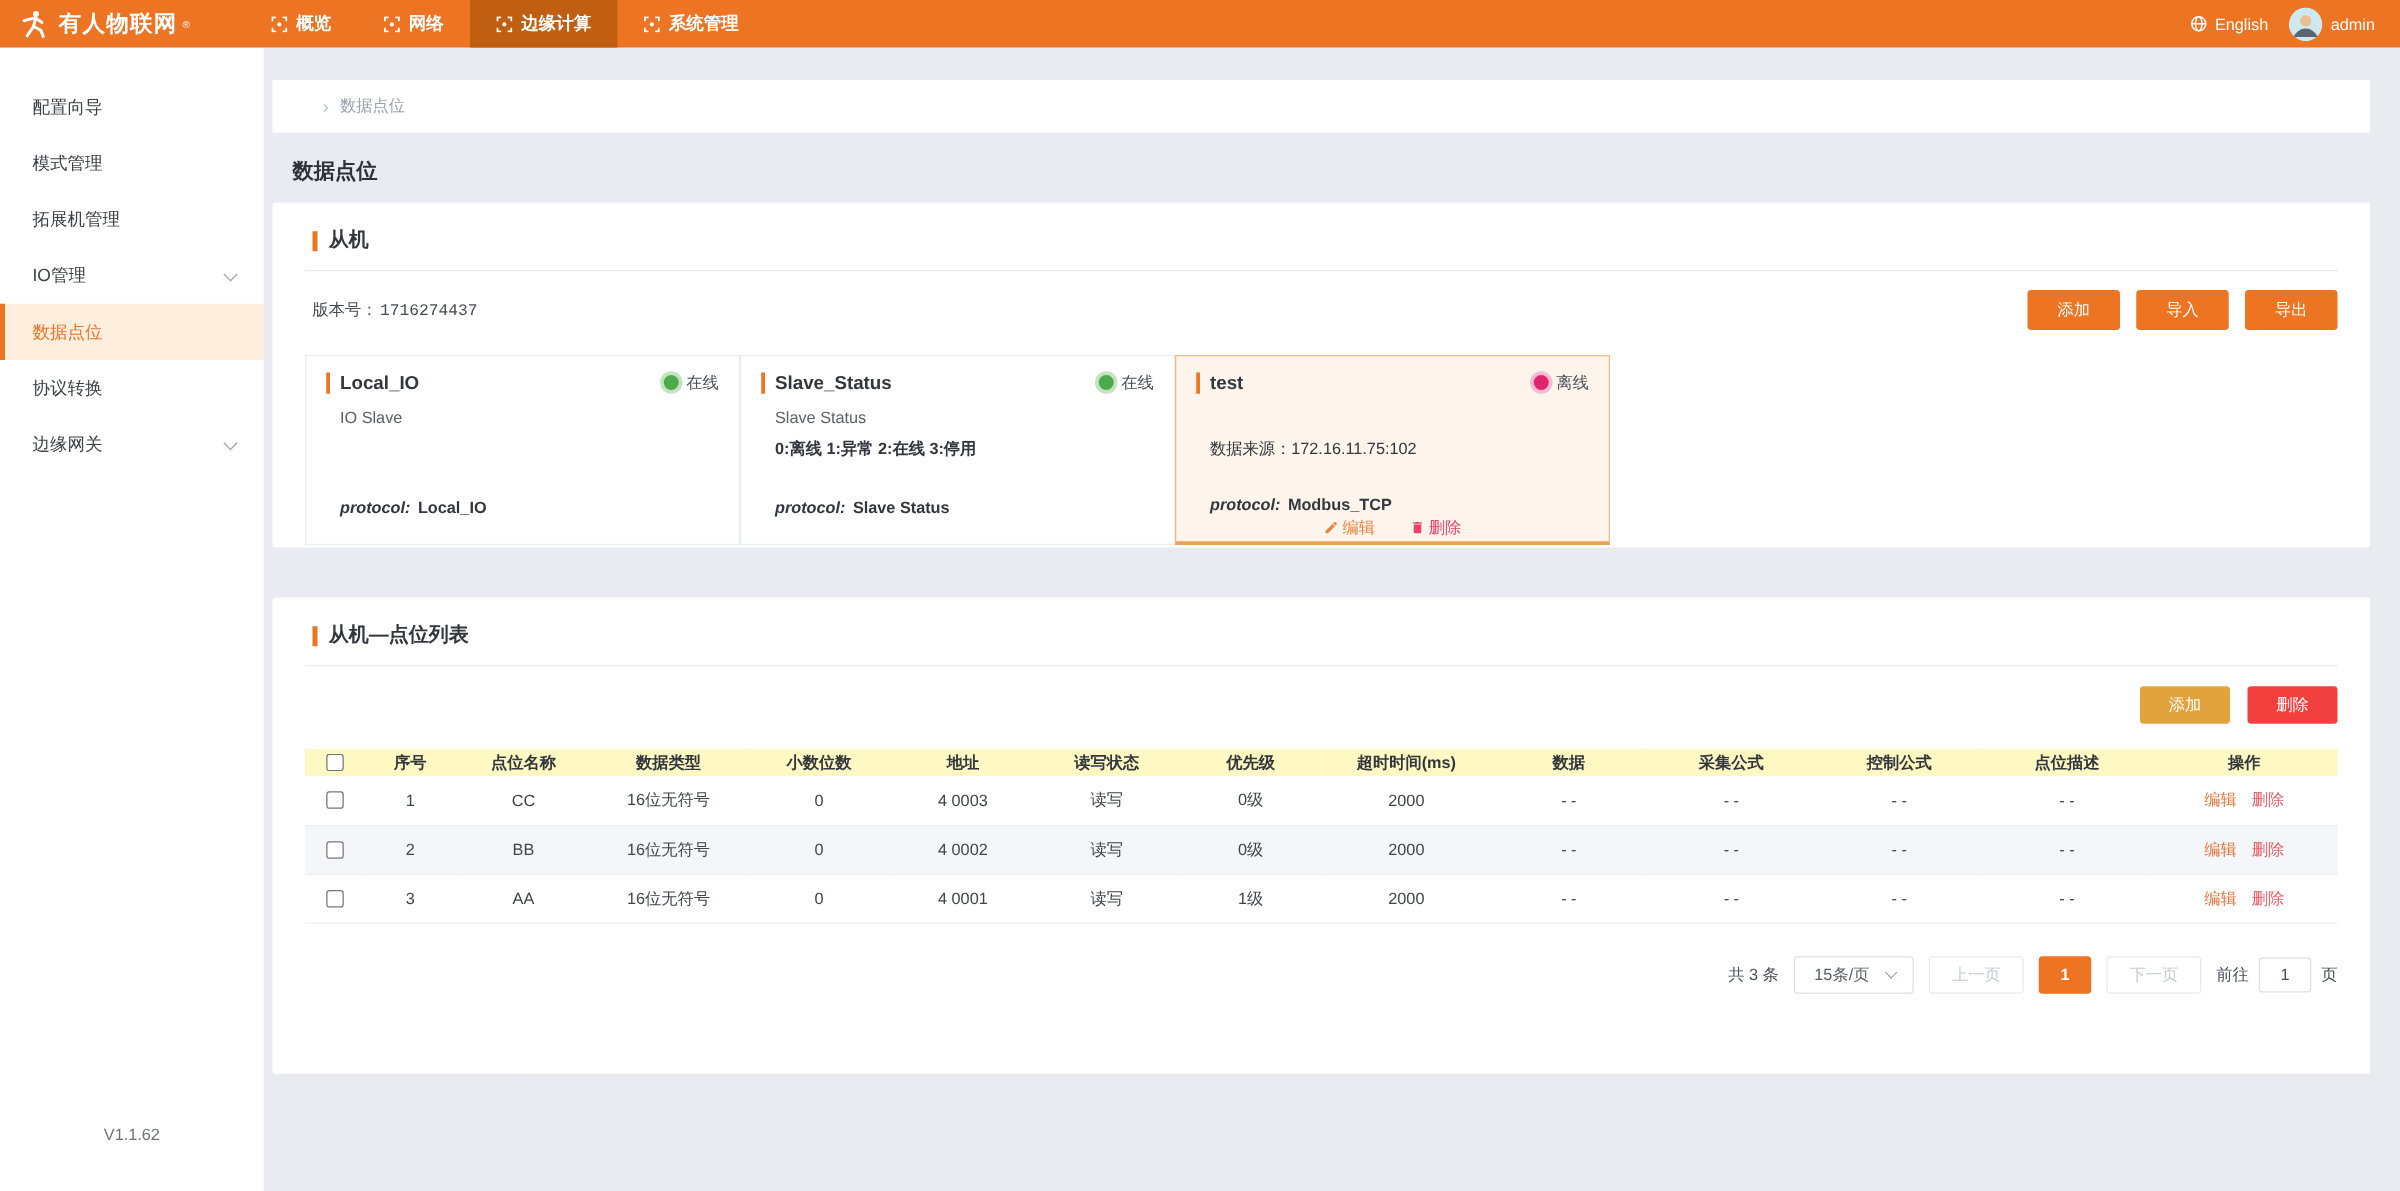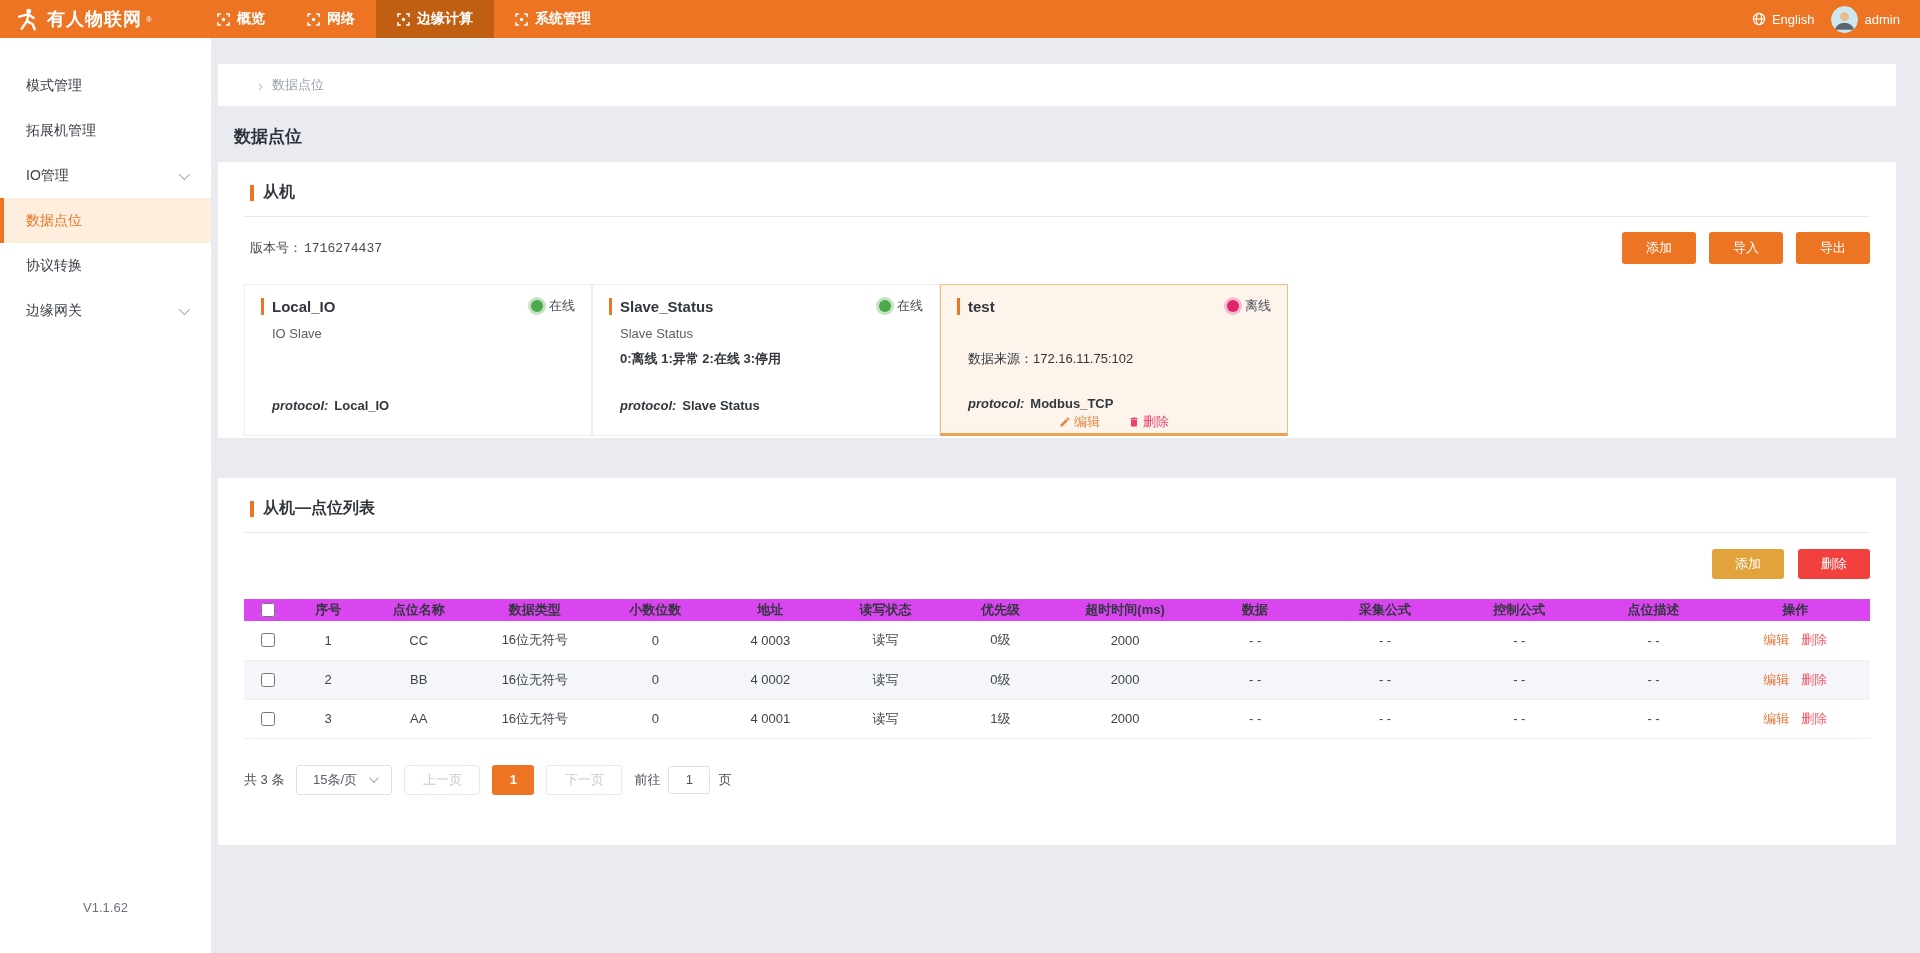--- a/index.html
+++ b/index.html
@@ -34,21 +34,21 @@
   .version { position:absolute; bottom:38px; width:100%; text-align:center; font-size:13px; color:#6b727c; }
   
   .main { position:absolute; left:218px; top:38px; right:24px; }
   .breadcrumb-bar { margin-top:26px; height:42px; background:#fff; display:flex; align-items:center;
                     padding-left:40px; font-size:13px; color:#99a1ab; gap:9px; }
   .bc-arrow { color:#b8bec6; font-size:15px; line-height:1; }
   .bc-item { cursor:pointer; }
   .page-title { margin:0; padding:19px 0 14px 16px; font-size:17px; font-weight:bold; color:#2d3139; }
   .panel { background:#fff; border-radius:2px; }
   .panel1 { padding:20px 26px 2px 26px; }
-  .panel2 { margin-top:40px; padding:20px 26px 50px 26px; }
+  .panel2 { margin-top:40px; padding:20px 26px 64px 26px; }
   .section-head { display:flex; align-items:center; gap:9px; padding-left:6px; }
   .orange-bar { width:4px; height:16px; background:#ec7423; }
   .section-title { font-size:16px; font-weight:bold; color:#32363d; }
   .divider { height:1px; background:#e8eaee; margin-top:13px; }
   
   .toolbar { display:flex; align-items:center; margin-top:15px;font-family:Liberation Mono, monospace; }
   .version-line { font-size:13px; color:#464c55; padding-left:6px; }
   .version-line .val { margin-left:2px; }
   .btn-group { margin-left:auto; display:flex; gap:13px; }
   .btn { height:32px; min-width:74px; padding:0 18px; border:none; border-radius:3px; font-size:13px;
@@ -72,29 +72,29 @@
   .card-actions { position:absolute; left:0; right:0; bottom:2px; display:flex; justify-content:center;
                   gap:28px; font-size:13px; }
   .card-actions a { display:flex; align-items:center; gap:3px; text-decoration:none; cursor:pointer; }
   .link-edit { color:#e8853c; }
   .link-del  { color:#ee3f70; }
   
   .pt-toolbar { display:flex; justify-content:flex-end; gap:14px; margin-top:16px; }
   .btn-add { background:#e2a33d; min-width:72px; height:30px; padding:0 14px; }
   .btn-del { background:#f1403d; min-width:72px; height:30px; padding:0 14px; }
   table { width:100%; border-collapse:collapse; margin-top:20px; table-layout:fixed; }
-  thead th { background:#d946ef; height:16px; font-size:13px; color:#32363d; font-weight:bold; text-align:center; }
+  thead th { background:#fef9c3; height:16px; font-size:13px; color:#32363d; font-weight:bold; text-align:center; }
   tbody td { height:39px; text-align:center; font-size:13px; color:#3f444c; border-bottom:1px solid #ebeef3; background:#fff; }
   tbody tr:nth-child(even) td { background:#f5f6f9; }
   .row-actions a { text-decoration:none; cursor:pointer; margin:0 6px; }
   .row-edit { color:#e8743a; }
   .row-del  { color:#f05b66; }
   input[type=checkbox] { width:14px; height:14px; cursor:pointer; }
   
-  .pagination { display:flex; align-items:center; gap:12px; margin-top:26px;
+  .pagination { display:flex; align-items:center; justify-content:flex-end; gap:12px; margin-top:26px;
                 font-size:13px; color:#4a4f57; }
   .page-size { width:96px; height:30px; border:1px solid #dde0e6; border-radius:3px; background:#fff;
                display:flex; align-items:center; justify-content:center; gap:12px; color:#5a6068; cursor:pointer; }
   .sel-chev { width:7px; height:7px; border-right:1.4px solid #9aa3ad; border-bottom:1.4px solid #9aa3ad;
               transform:rotate(45deg) translateY(-2px); }
   .page-btn { height:30px; min-width:76px; background:#fff; border:1px solid #e8eaef; border-radius:3px;
               color:#c6cbd3; display:flex; align-items:center; justify-content:center; cursor:not-allowed; }
   .page-current { width:42px; height:30px; background:#ec7423; color:#fff; display:flex; align-items:center;
                   justify-content:center; border-radius:3px; font-weight:bold; cursor:pointer; }
   .goto { display:flex; align-items:center; gap:8px; }
@@ -164,20 +164,23 @@
         <circle cx="12" cy="9.5" r="4" fill="#e9bd8e"></circle>
         <path d="M3.5 21 a9 9 0 0 1 17 0 z" fill="#5d6670"></path>
       </svg>
       <span>admin</span>
     </div>
   </div>
 </header>
 
 <aside class="sidebar">
   <ul class="side-list" id="side-list">
+      <li class="side-item">
+        <span>配置向导</span>
+      </li>
       <li class="side-item">
         <span>模式管理</span>
       </li>
       <li class="side-item">
         <span>拓展机管理</span>
       </li>
       <li class="side-item">
         <span>IO管理</span>
         <span class="chev"></span>
       </li>

